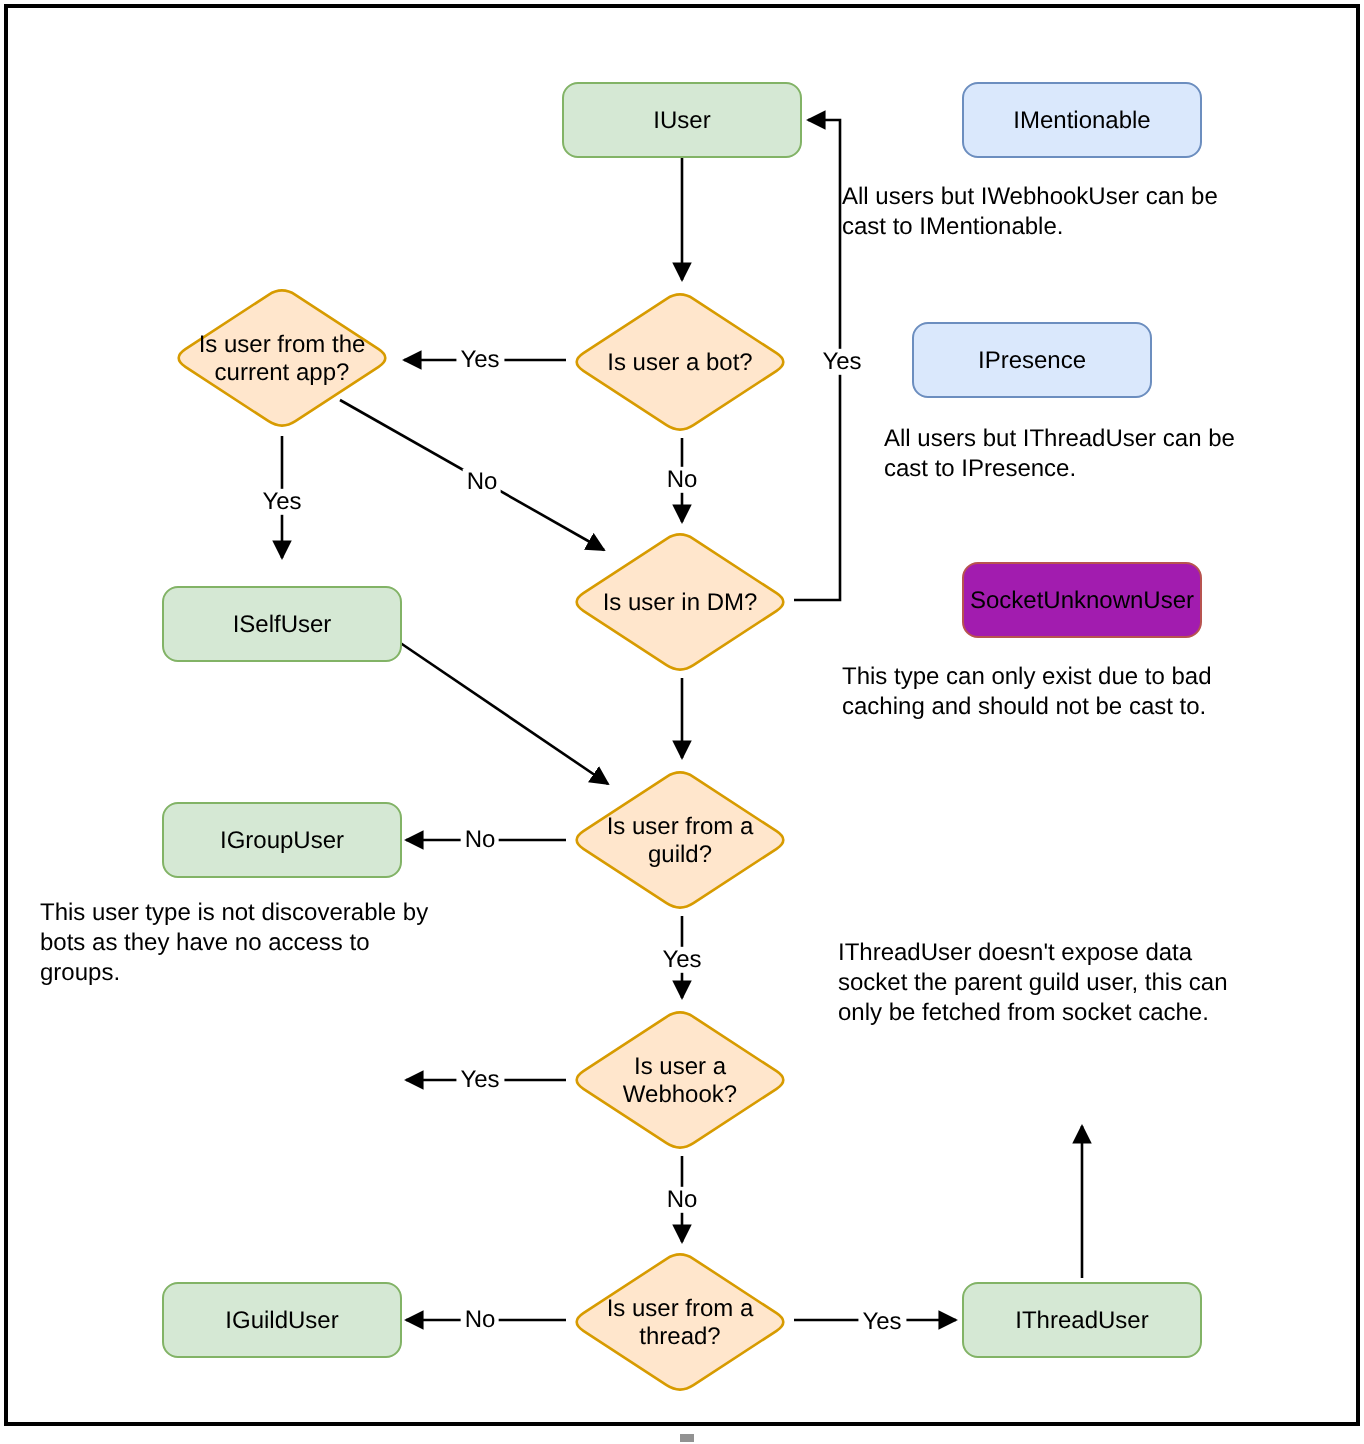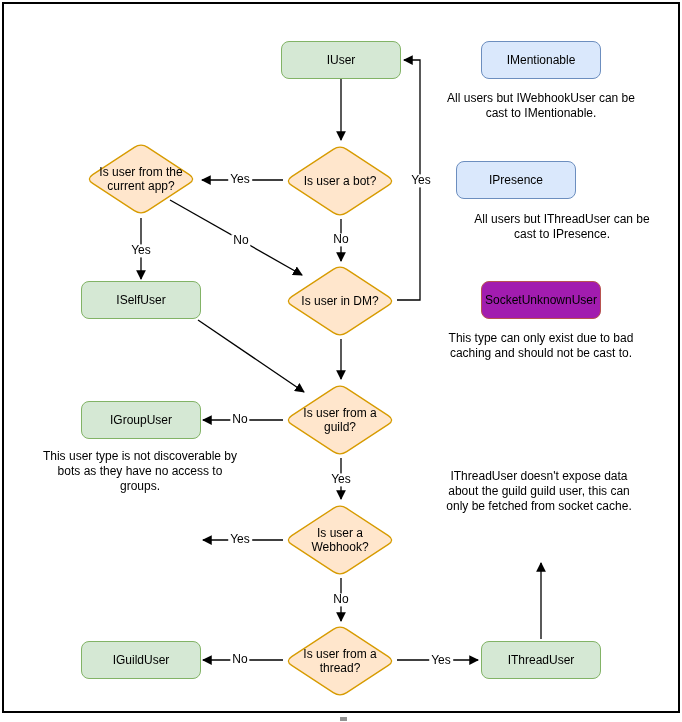--- a/index.html
+++ b/index.html
@@ -21,21 +21,21 @@
   .node.blue{background:#dae8fc;border-color:#6c8ebf;}
   .node.red{background:#a21caf;border-color:#b85450;align-items:center;}
   .diamond{position:absolute;width:114px;height:76px;}
   .diamond svg{position:absolute;left:0;top:0;}
   .dlabel{
     position:absolute;left:0;top:0;right:0;bottom:0;
     display:flex;align-items:center;justify-content:center;
     text-align:center;white-space:pre-line;font-size:12px;line-height:1.17;
   }
   .caption{
-    position:absolute;text-align:center;font-size:12px;line-height:1.24;
+    position:absolute;text-align:left;font-size:12px;line-height:1.24;
     white-space:pre-line;color:#000;
   }
   .elabel{
     position:absolute;transform:translate(-50%,-50%);
     background:#ffffff;padding:0 2px;font-size:12px;color:#000;line-height:1.1;
   }
   #artifact{position:absolute;left:340px;top:717px;width:7px;height:4px;background:#777;opacity:.8;}
 </style>
 </head>
 <body>
@@ -72,21 +72,21 @@
   </div>
   <div class="node green" style="left:281px;top:41px">
     <span>IUser</span>
   </div>
   <div class="node blue" style="left:456px;top:161px">
     <span>IPresence</span>
   </div>
   <div class="node red" style="left:481px;top:281px">
     <span>SocketUnknownUser</span>
   </div>
-  <div class="node green" style="left:81px;top:281px">
+  <div class="node green" style="left:81px;top:293px">
     <span>ISelfUser</span>
   </div>
   <div class="node green" style="left:81px;top:401px">
     <span>IGroupUser</span>
   </div>
   <div class="node green" style="left:81px;top:641px">
     <span>IGuildUser</span>
   </div>
   <div class="node green" style="left:481px;top:641px">
     <span>IThreadUser</span>
@@ -136,21 +136,21 @@
   <div class="caption" style="left:421px;top:91px;width:240px">All users but IWebhookUser can be
 cast to IMentionable.</div>
   <div class="caption" style="left:442px;top:212px;width:240px">All users but IThreadUser can be
 cast to IPresence.</div>
   <div class="caption" style="left:421px;top:331px;width:240px">This type can only exist due to bad
 caching and should not be cast to.</div>
   <div class="caption" style="left:20px;top:449px;width:240px">This user type is not discoverable by
 bots as they have no access to
 groups.</div>
   <div class="caption" style="left:419px;top:469px;width:240px">IThreadUser doesn't expose data
-about the guild guild user, this can
+socket the parent guild user, this can
 only be fetched from socket cache.</div>
 
   <div class="elabel" style="left:240px;top:180px">Yes</div>
   <div class="elabel" style="left:341px;top:240px">No</div>
   <div class="elabel" style="left:141px;top:251px">Yes</div>
   <div class="elabel" style="left:241px;top:241px">No</div>
   <div class="elabel" style="left:421px;top:181px">Yes</div>
   <div class="elabel" style="left:240px;top:420px">No</div>
   <div class="elabel" style="left:341px;top:480px">Yes</div>
   <div class="elabel" style="left:240px;top:540px">Yes</div>

